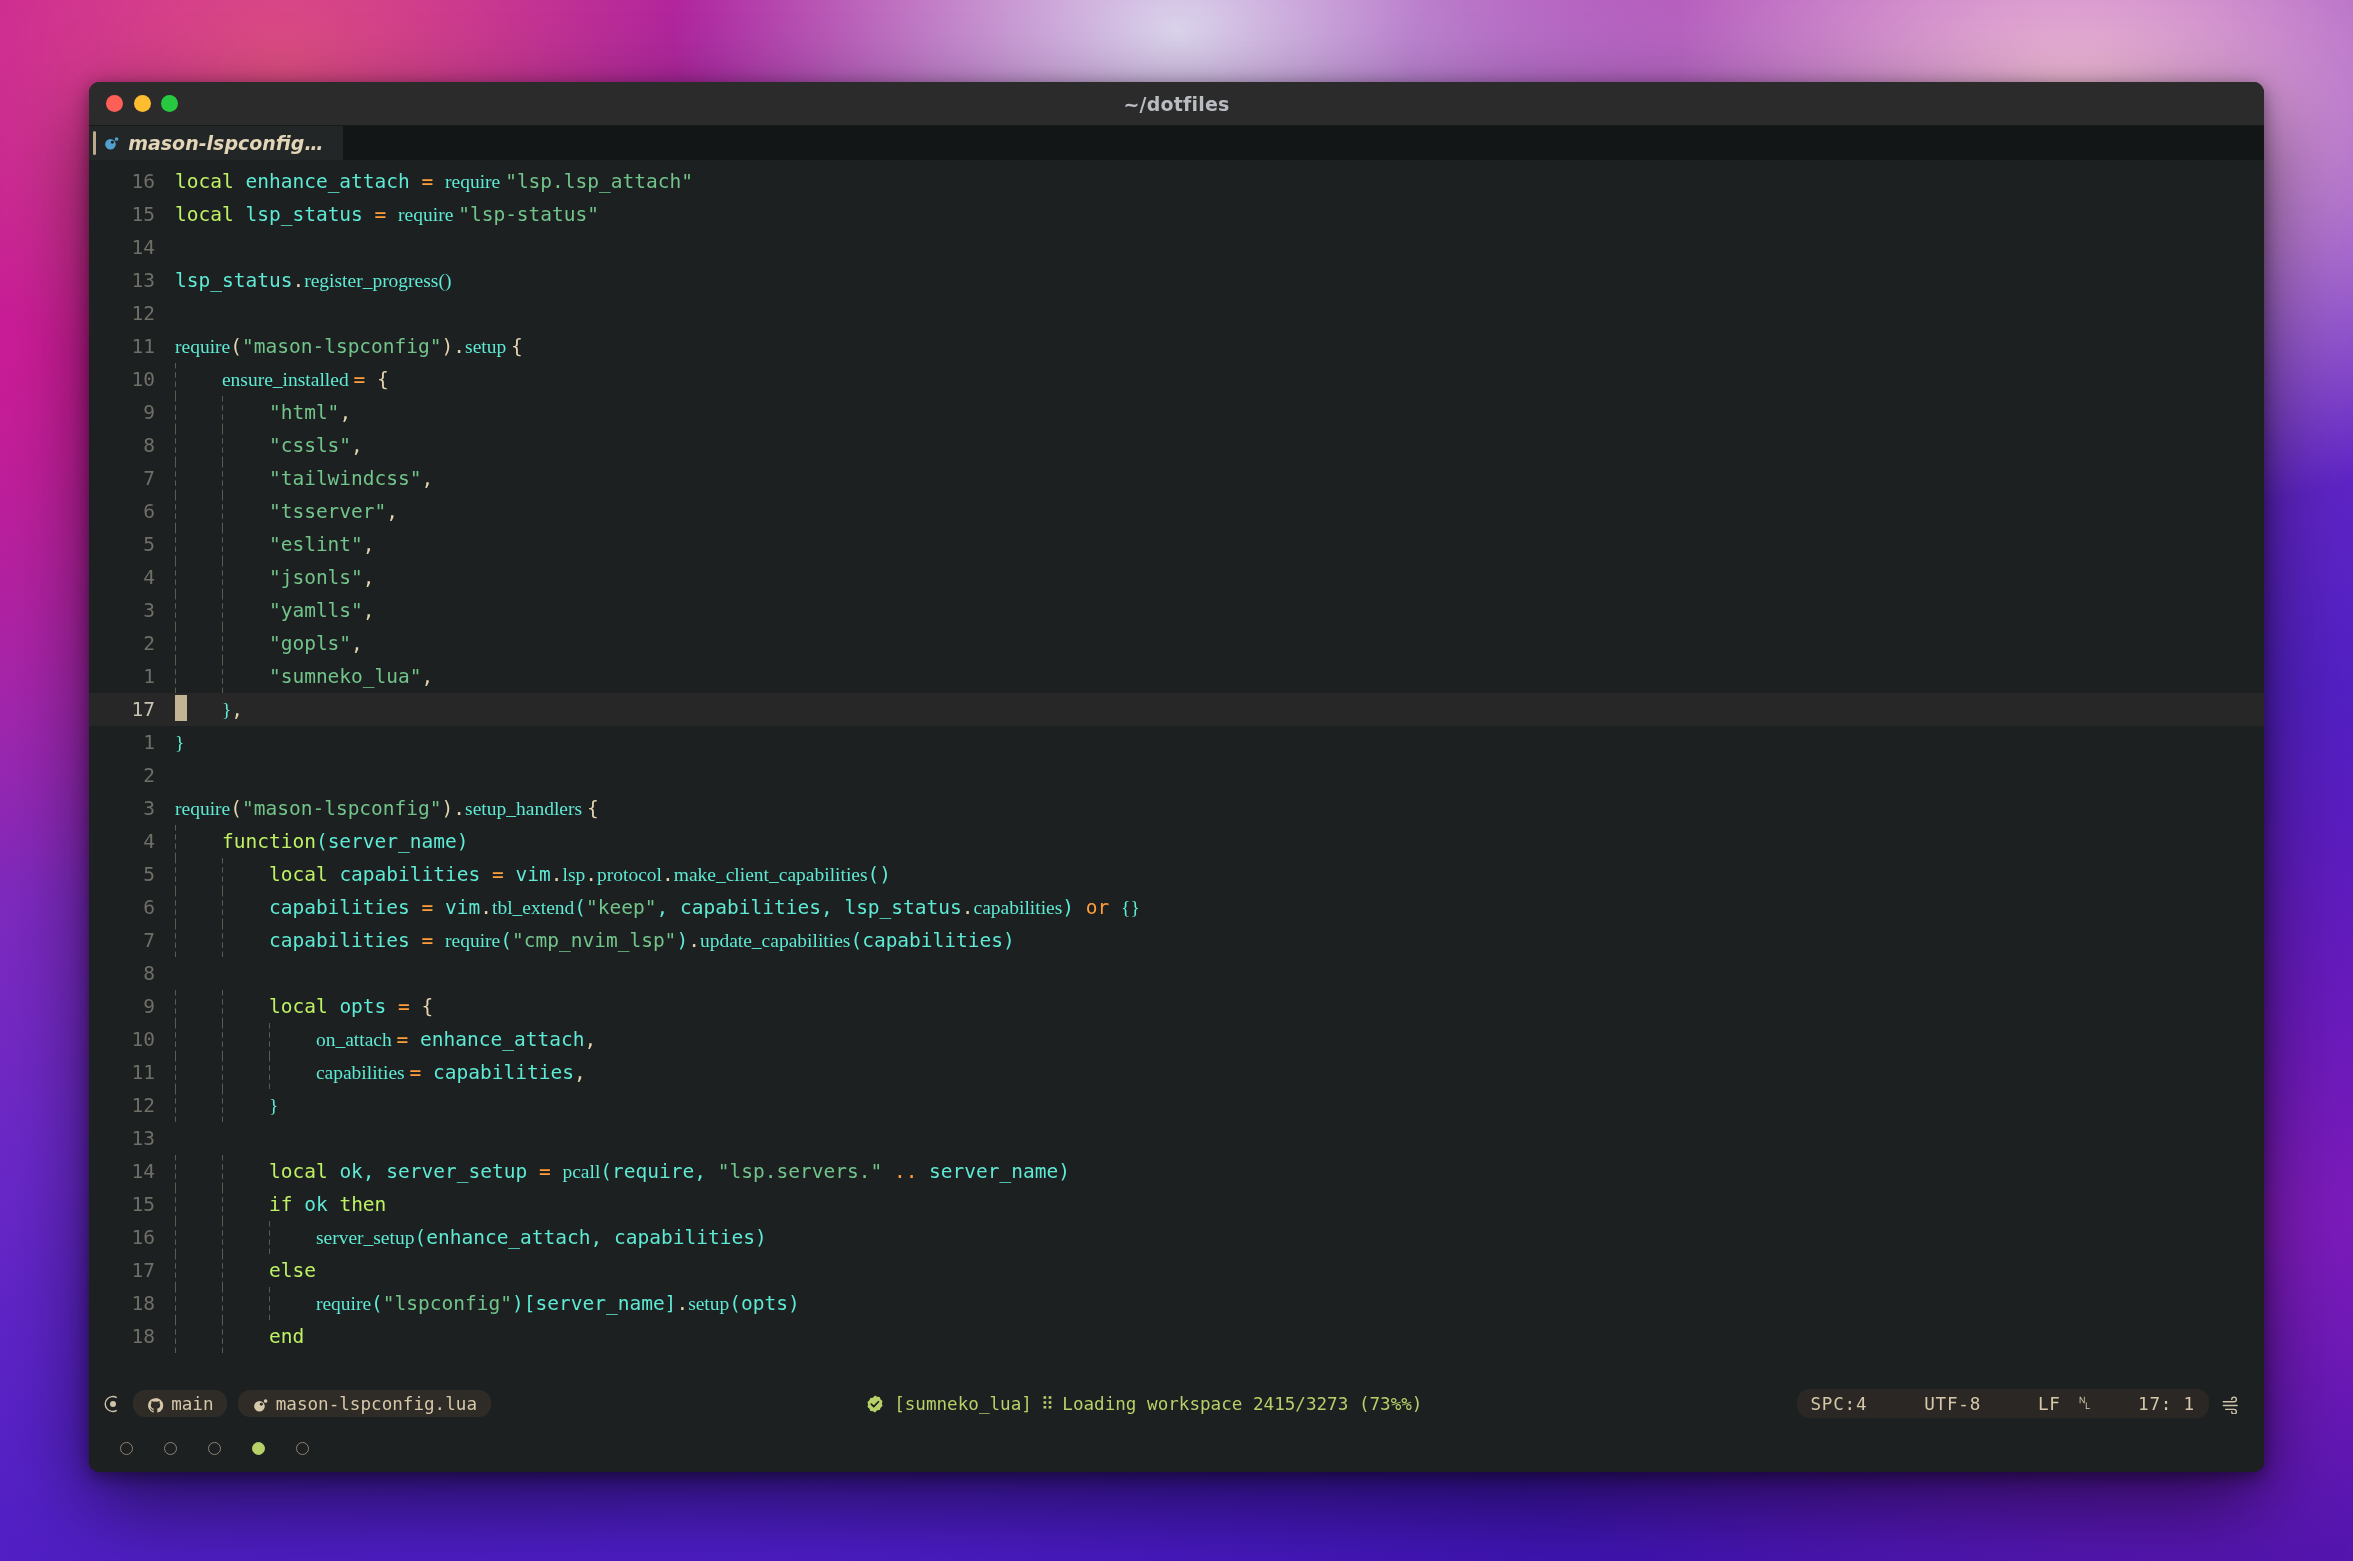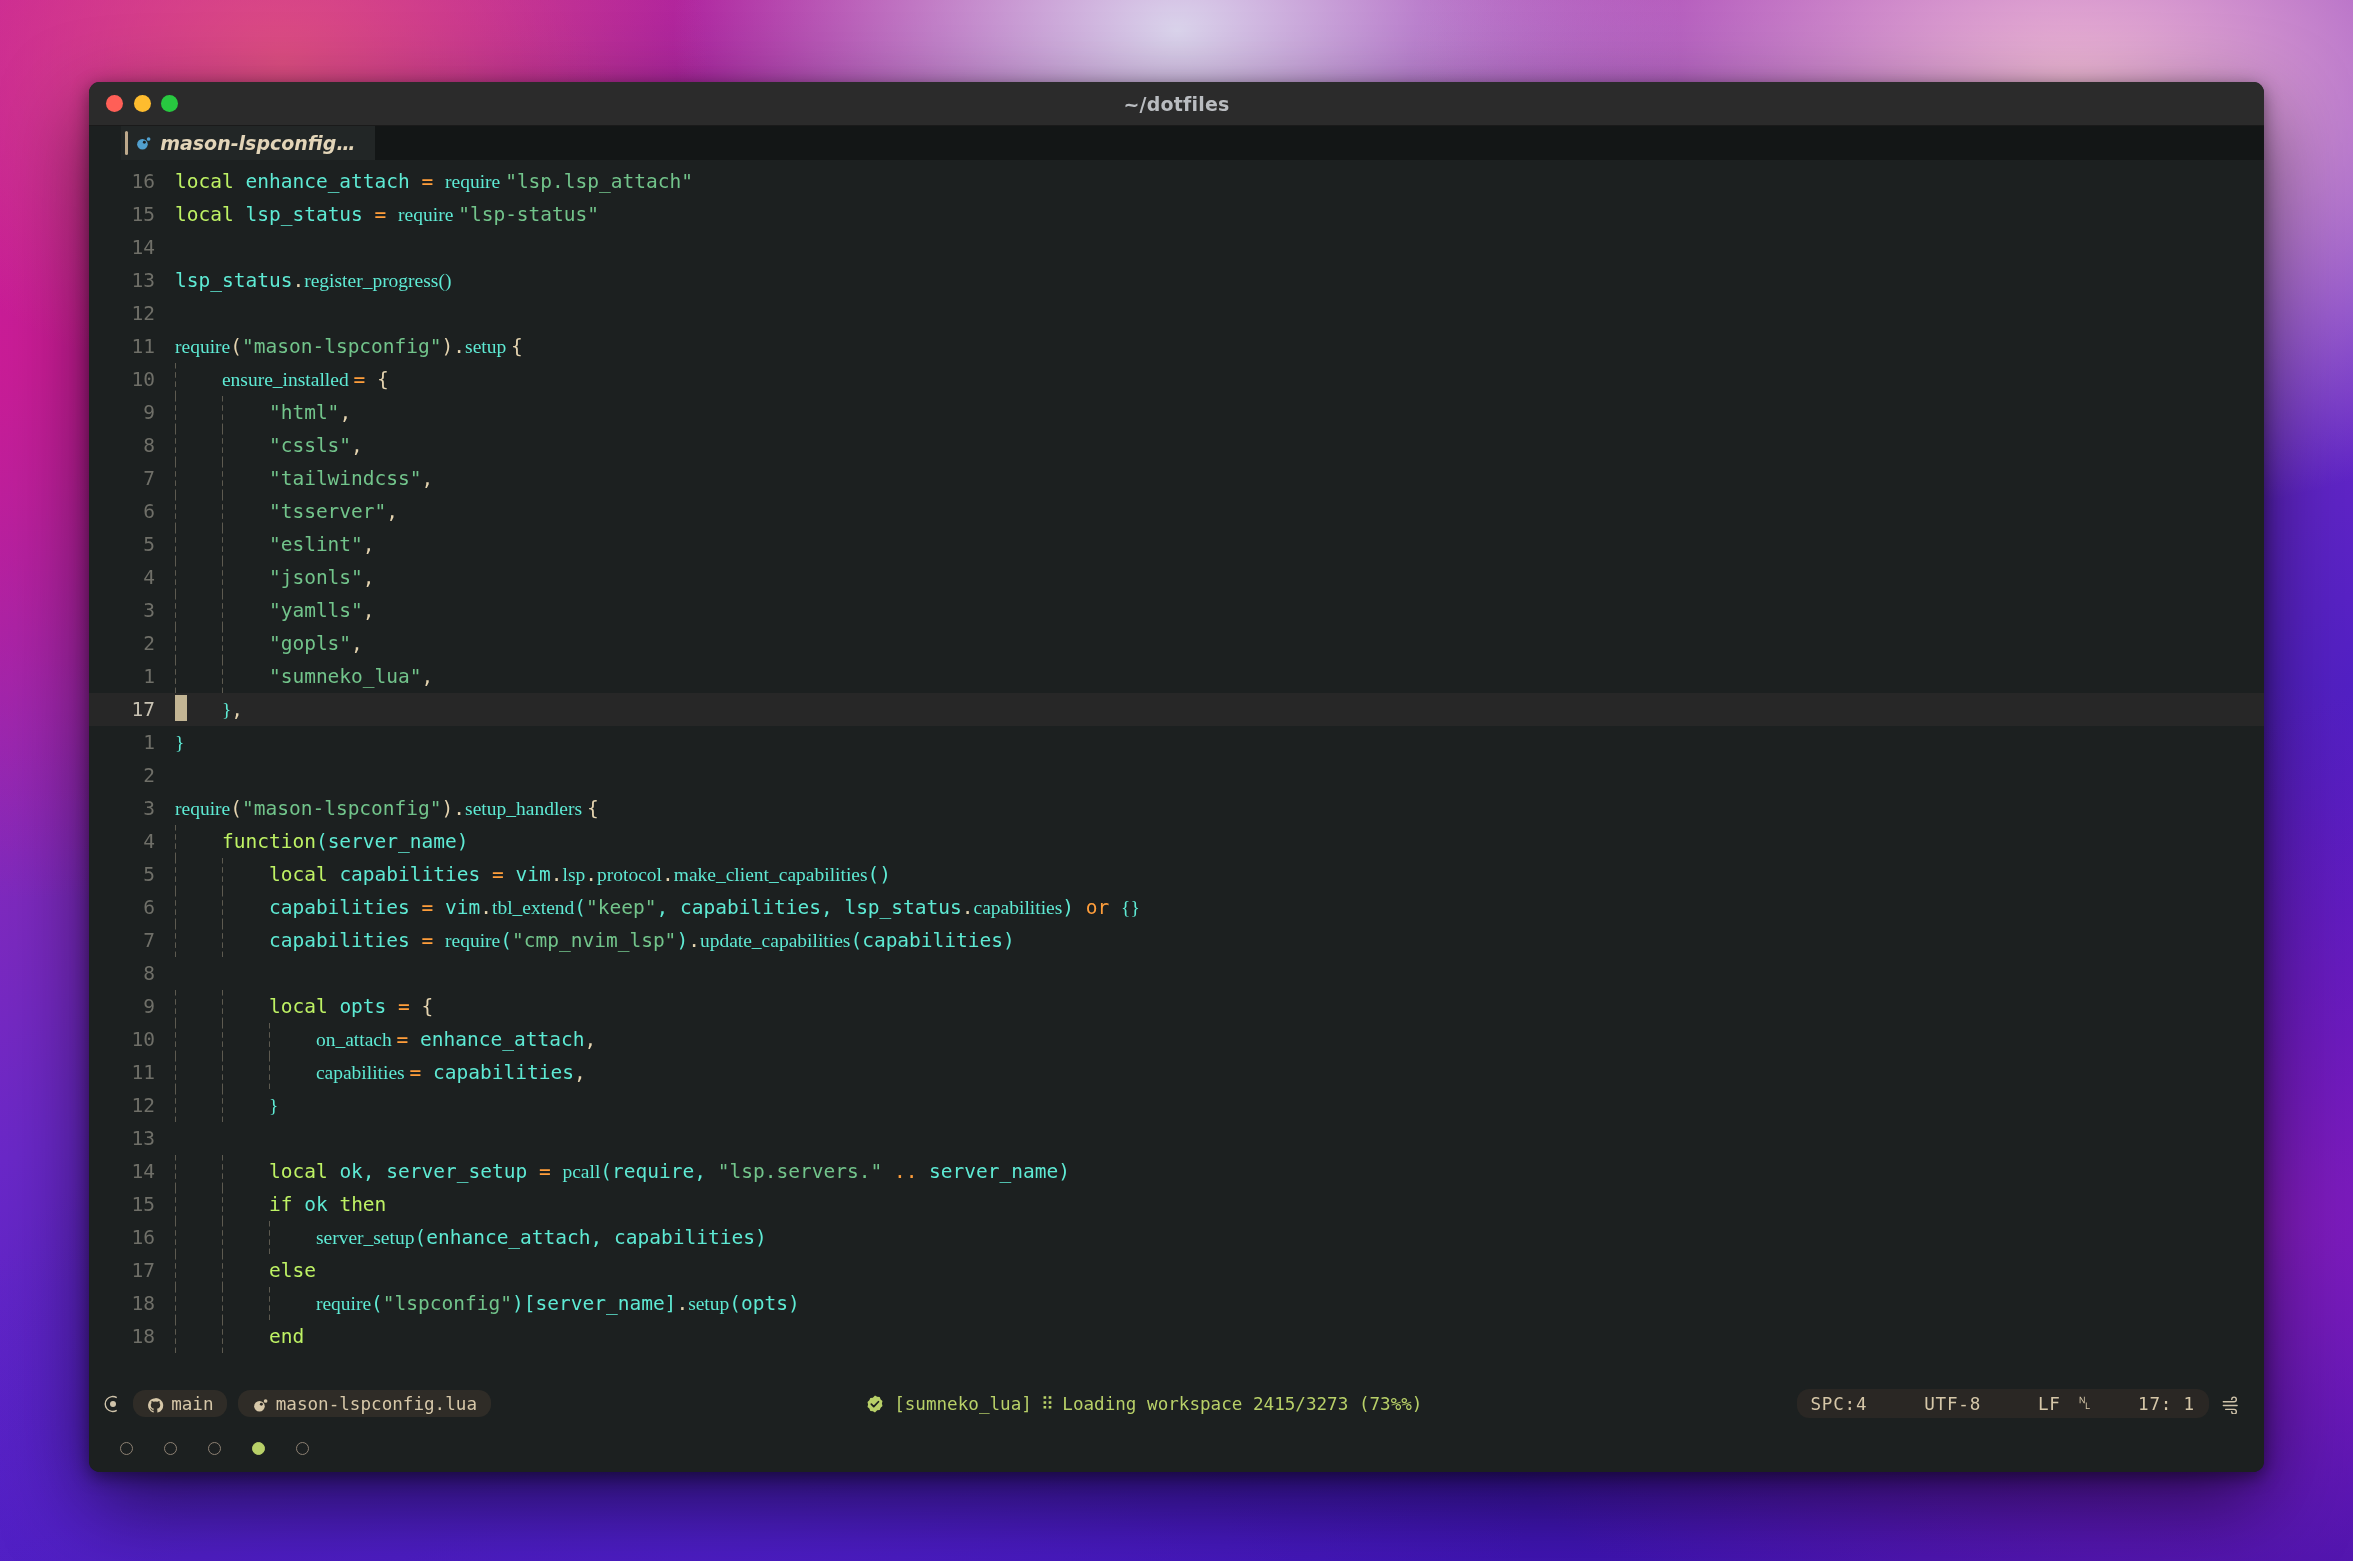--- a/index.html
+++ b/index.html
@@ -37,21 +37,21 @@
   .dot.red{background:#ff5f57;} .dot.yellow{background:#febc2e;} .dot.green{background:#28c840;}
   .win-title {
     position:absolute; left:0; right:0; text-align:center;
     font-family:"DejaVu Sans", sans-serif; font-weight:bold;
     font-size:19px; color:#b9bcc0; letter-spacing:0.2px;
   }
 
   
   .tabline {
     height:34px; flex:0 0 34px; background:#222626;
-    display:flex; align-items:stretch; position:relative;margin-left:32px;
+    display:flex; align-items:stretch; position:relative;
   }
   .tab {
     display:flex; align-items:center; gap:8.4px;
     padding:0 20px 0 13.8px; position:relative;
     background:#222626;
   }
   .tab::before{
     content:""; position:absolute; left:3.8px; top:4.6px; bottom:4.6px; width:3.1px;
     background:#bda98c; border-radius:1.5px;
   }

